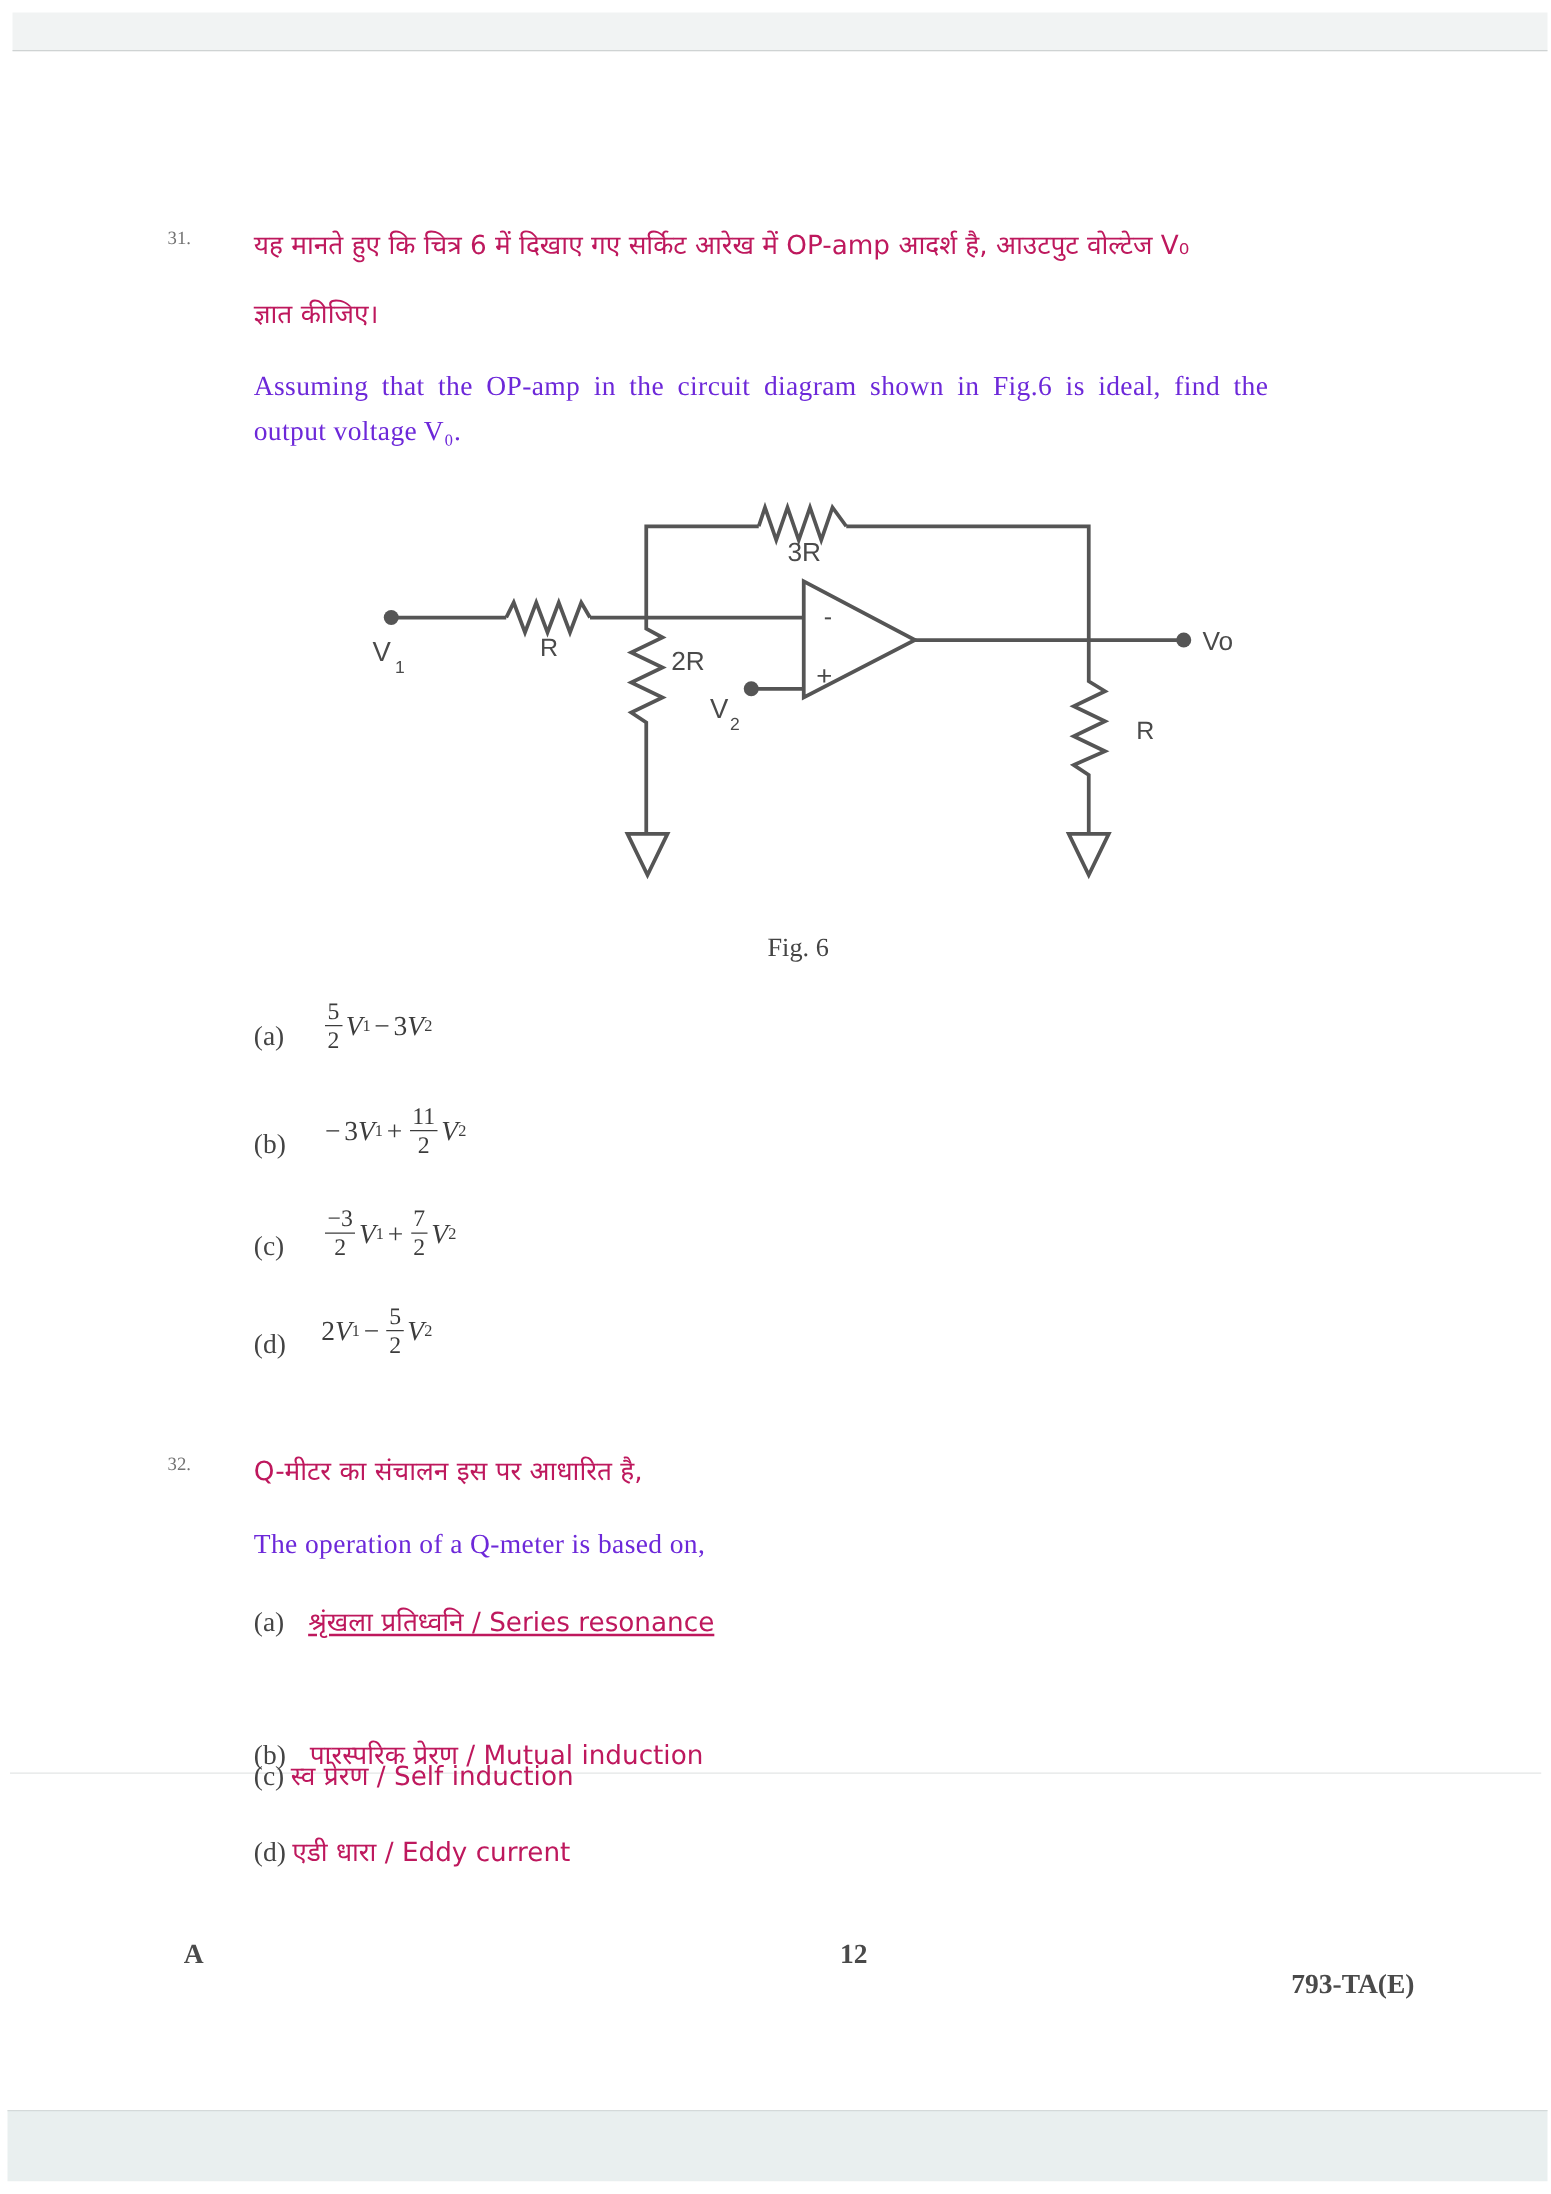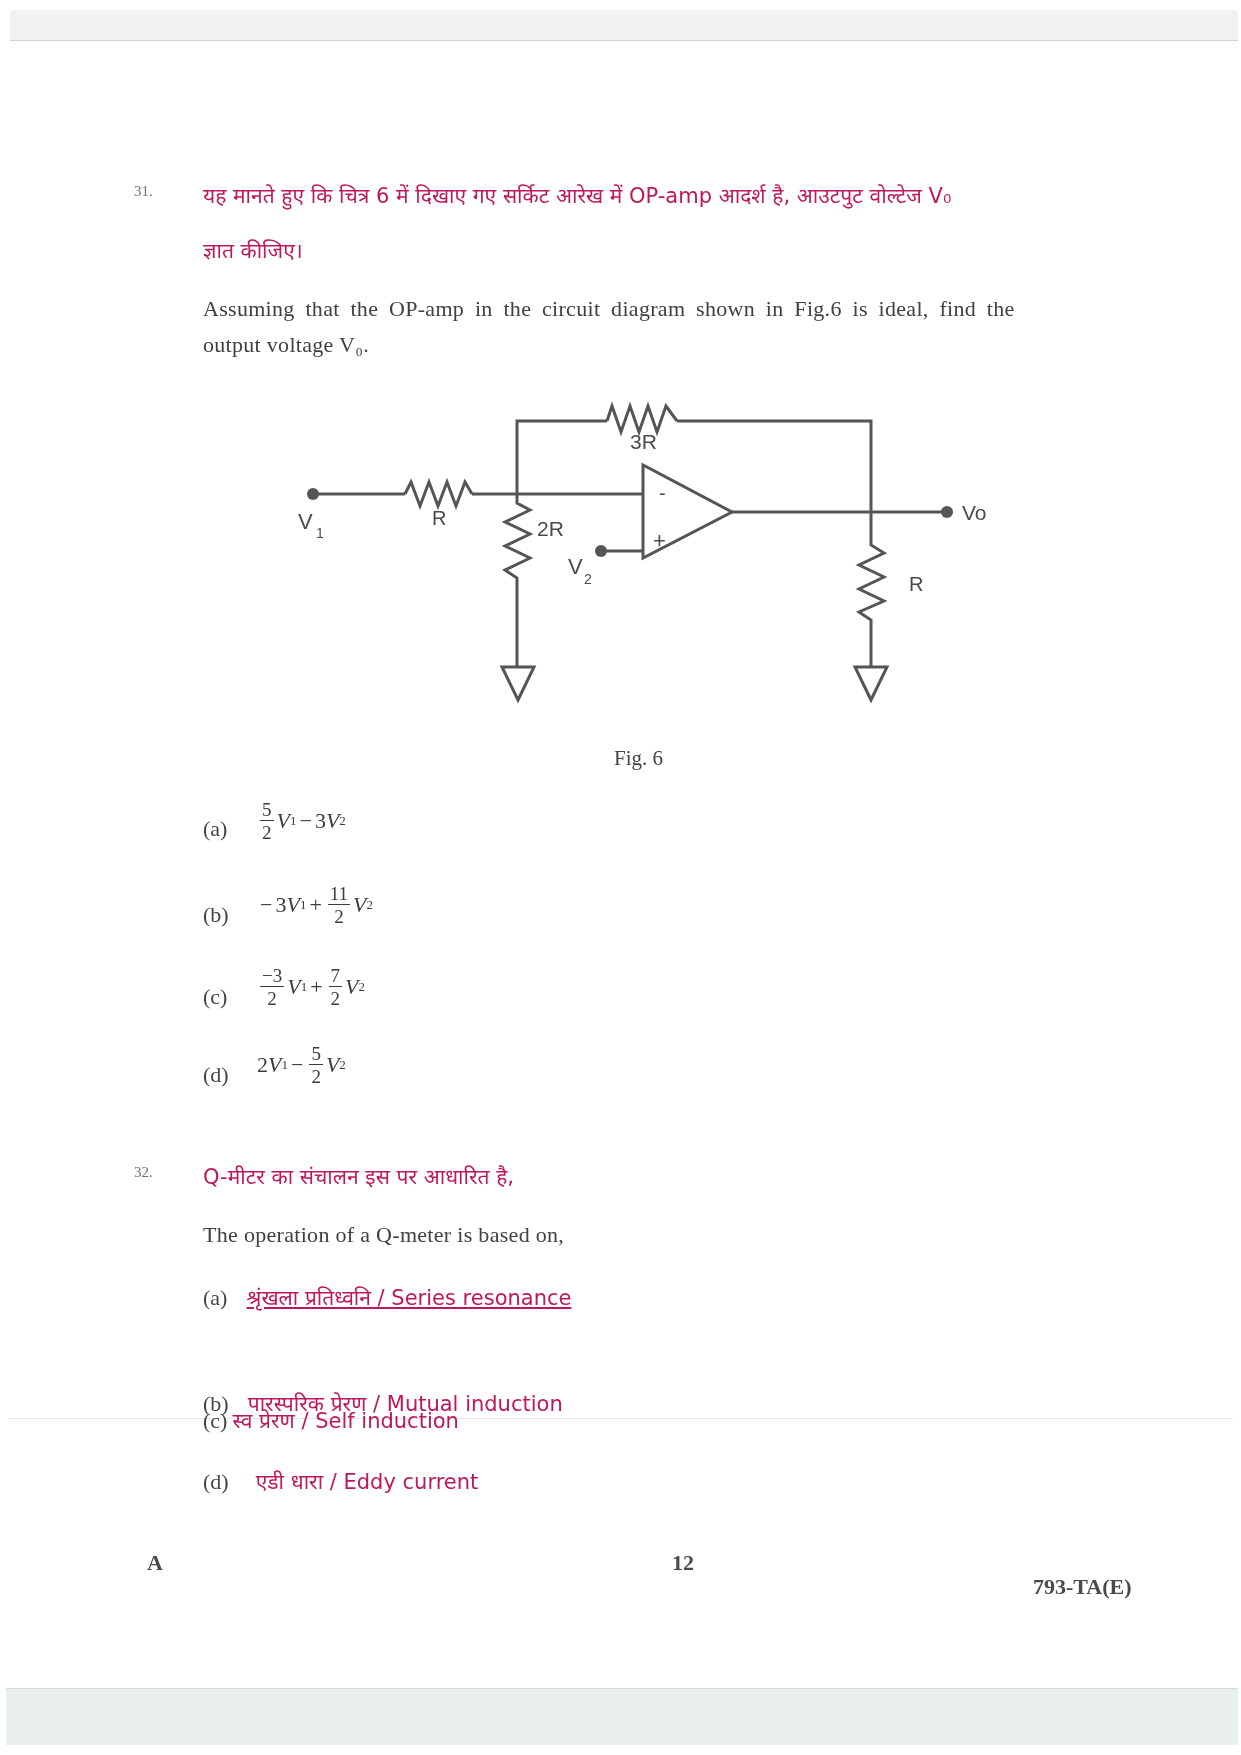--- a/index.html
+++ b/index.html
@@ -18,21 +18,21 @@
     background: #e9efef; border-top: 1px solid #d4d9d9;
   }
   .fold-line {
     position: absolute; left: 8px; top: 1418px; width: 1225px; height: 1px;
     background: #e4e6e6;
   }
   .abs { position: absolute; white-space: nowrap; }
 
   .qnum { font-family: "Liberation Serif", serif; font-size: 15px; color: #737373; }
   .hindi { font-family: "DejaVu Sans", sans-serif; font-size: 21px; color: #be185d; }
-  .eng { font-family: "Liberation Serif", serif; font-size: 22px; color: #404040; letter-spacing: 0.3px; }
+  .eng { font-family: "Liberation Serif", serif; font-size: 22px; color: #6d28d9; letter-spacing: 0.3px; }
   .eng-just { word-spacing: 5px; }
 
   .opt-label { font-family: "Liberation Serif", serif; font-size: 22px; color: #444; }
   .math { font-family: "Liberation Serif", serif; font-size: 22px; color: #3c3c3c; display: inline-flex; align-items: center; }
   .math i { font-style: italic; }
   .math sub { font-size: 13px; font-style: normal; vertical-align: -4px; }
   .frac { display: inline-flex; flex-direction: column; align-items: center; margin: 0 3px; line-height: 1; font-size: 19px; }
   .frac .num { padding: 0 2px 1px; border-bottom: 1.3px solid #3c3c3c; }
   .frac .den { padding-top: 2px; }
   .op { margin: 0 3px; }
@@ -184,19 +184,19 @@
   <div class="abs" style="left:203px; top:1345px;margin-top:44px;">
     <span class="opt-label">(b)</span>
     <span class="hindi" style="margin-left:14px;">पारस्परिक प्रेरण / Mutual induction</span>
   </div>
   <div class="abs" style="left:203px; top:1406px;">
     <span class="opt-label">(c)</span>
     <span class="hindi" style="">स्व प्रेरण / Self induction</span>
   </div>
   <div class="abs" style="left:203px; top:1467px;">
     <span class="opt-label">(d)</span>
-    <span class="hindi" style="margin-left:22px;">एडी धारा / Eddy current</span>
+    <span class="hindi" style="margin-left:0;">एडी धारा / Eddy current</span>
   </div>
 </div>
 
 <span class="abs footer" style="left:147px; top:1550px;">A</span>
 <span class="abs footer" style="left:672px; top:1550px;">12</span>
 <span class="abs footer" style="left:1033px; top:1550px;margin-top:24px;">793-TA(E)</span>
 
 </body></html>

